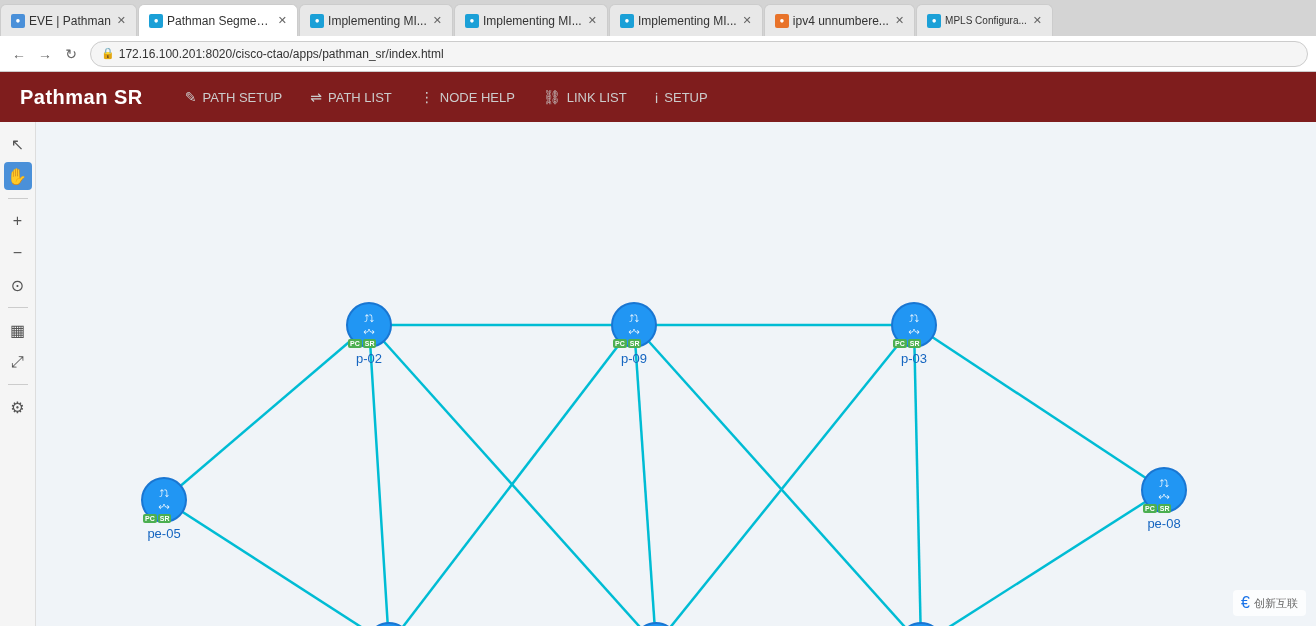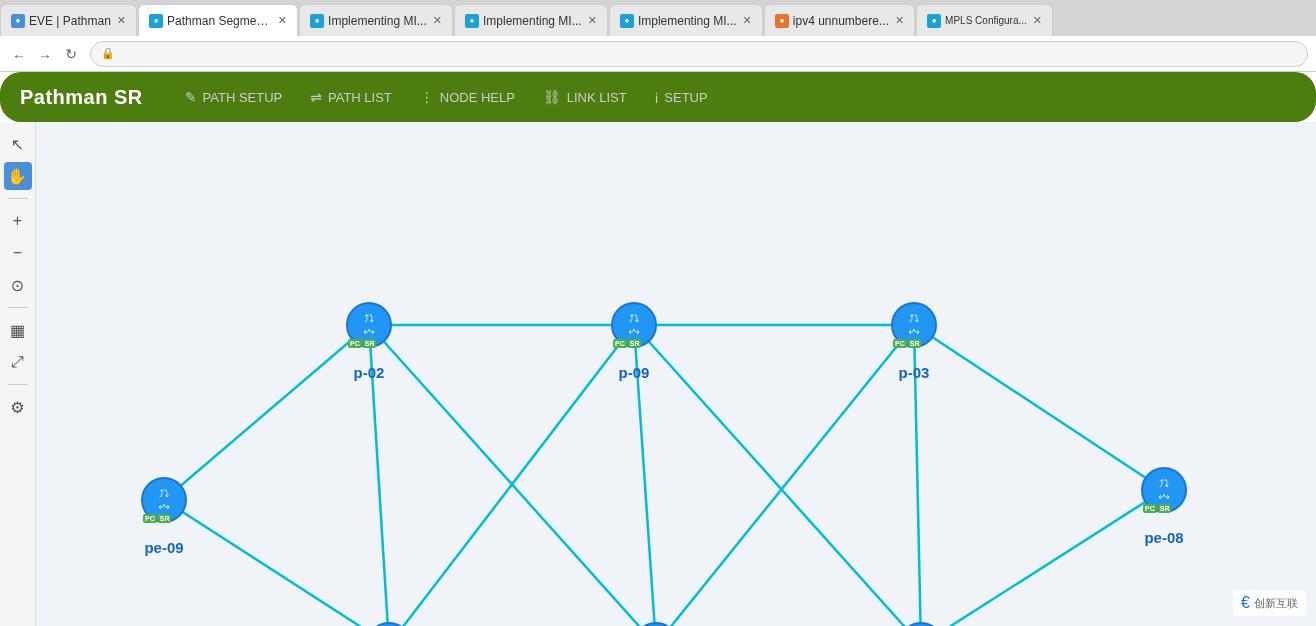--- a/index.html
+++ b/index.html
@@ -11,21 +11,21 @@
     .tab { display: flex; align-items: center; height: 32px; padding: 0 10px; background: #e8e8e8; border-radius: 6px 6px 0 0; font-size: 12px; color: #333; max-width: 160px; min-width: 100px; cursor: pointer; border: 1px solid #ccc; border-bottom: none; margin-right: 1px; white-space: nowrap; overflow: hidden; text-overflow: ellipsis; }
     .tab.active { background: #fff; }
     .tab-close { margin-left: 6px; color: #666; font-size: 11px; cursor: pointer; }
     .address-bar { display: flex; align-items: center; height: 36px; padding: 4px 8px; background: #fff; border-bottom: 1px solid #ccc; }
     .nav-buttons { display: flex; align-items: center; gap: 4px; margin-right: 8px; }
     .nav-btn { width: 22px; height: 22px; display: flex; align-items: center; justify-content: center; color: #666; font-size: 14px; cursor: pointer; border-radius: 50%; }
     .url-bar { flex: 1; height: 26px; border: 1px solid #ccc; border-radius: 13px; padding: 0 10px; font-size: 12px; color: #333; display: flex; align-items: center; background: #f5f5f5; }
     .url-lock { margin-right: 4px; color: #999; font-size: 11px; }
 
     
-    .app-header { background: #4d7c0f; height: 50px; display: flex; align-items: center; padding: 0 20px; gap: 30px; border-radius: 21px; }
+    .app-header { background: #7f1d1d; height: 50px; display: flex; align-items: center; padding: 0 20px; gap: 30px; }
     .app-title { color: #fff; font-size: 20px; font-weight: bold; letter-spacing: 0.5px; }
     .nav-menu { display: flex; gap: 4px; }
     .nav-item { color: #ccc; font-size: 13px; font-weight: 500; padding: 6px 12px; cursor: pointer; border-radius: 3px; display: flex; align-items: center; gap: 6px; }
     .nav-item .nav-icon { font-size: 14px; }
 
     
     .main-content { display: flex; width: 1316px; height: calc(626px - 36px - 36px - 50px); background: #f0f4f8; position: relative; }
 
     
     .sidebar { width: 36px; background: #f5f5f5; border-right: 1px solid #ddd; display: flex; flex-direction: column; align-items: center; padding: 8px 0; gap: 4px; }
@@ -36,21 +36,21 @@
     
     .topology-canvas { flex: 1; position: relative; overflow: hidden; }
     .topology-canvas svg { position: absolute; top: 0; left: 0; width: 100%; height: 100%; }
 
     
     .node-container { position: absolute; display: flex; flex-direction: column; align-items: center; cursor: pointer; }
     .node-circle { width: 46px; height: 46px; border-radius: 50%; background: #2196f3; border: 2px solid #1976d2; display: flex; align-items: center; justify-content: center; position: relative; }
     .node-badge { position: absolute; bottom: -2px; left: 0; display: flex; gap: 1px; }
     .badge-pc { background: #4caf50; color: #fff; font-size: 7px; padding: 1px 2px; border-radius: 2px; font-weight: bold; }
     .badge-sr { background: #4caf50; color: #fff; font-size: 7px; padding: 1px 2px; border-radius: 2px; font-weight: bold; }
-    .node-label { font-size: 15px; color: #1565c0; margin-top: 16px; font-weight: 700; white-space: nowrap; }
+    .node-label { font-size: 13px; color: #1565c0; margin-top: 3px; font-weight: 400; white-space: nowrap; }
 
     
     .watermark { position: absolute; bottom: 10px; right: 10px; background: rgba(255,255,255,0.8); padding: 4px 8px; border-radius: 4px; font-size: 11px; color: #666; display: flex; align-items: center; gap: 4px; }
 
     
     .expand-arrows { color: #fff; font-size: 14px; }
   </style>
 </head>
 <body>
 
@@ -96,20 +96,21 @@
       </div>
   </div>
   <div class="address-bar">
     <div class="nav-buttons">
       <div class="nav-btn">←</div>
       <div class="nav-btn">→</div>
       <div class="nav-btn">↻</div>
     </div>
     <div class="url-bar">
       <span class="url-lock">🔒</span>
+      <span>172.16.100.201:8020/cisco-ctao/apps/pathman_sr/index.html</span>
     </div>
   </div>
 </div>
 
 <div class="app-header">
   <div class="app-title">Pathman SR</div>
   <nav class="nav-menu" id="nav-menu">
       <div class="nav-item">
         <span class="nav-icon">✎</span>
         <span>PATH SETUP</span>
@@ -217,21 +218,21 @@
           <div class="node-label">p-03</div>
         </div>
         <div class="node-container" style="left: 105px; top: 355px;">
           <div class="node-circle">
             <span class="expand-arrows" style="font-size: 10px; line-height: 1.2; text-align: center; color: rgb(255, 255, 255);">⤴⤵<br>⤶⤷</span>
             <div class="node-badge">
               <span class="badge-pc">PC</span>
               <span class="badge-sr">SR</span>
             </div>
           </div>
-          <div class="node-label">pe-09</div>
+          <div class="node-label">pe-05</div>
         </div>
         <div class="node-container" style="left: 1105px; top: 345px;">
           <div class="node-circle">
             <span class="expand-arrows" style="font-size: 10px; line-height: 1.2; text-align: center; color: rgb(255, 255, 255);">⤴⤵<br>⤶⤷</span>
             <div class="node-badge">
               <span class="badge-pc">PC</span>
               <span class="badge-sr">SR</span>
             </div>
           </div>
           <div class="node-label">pe-08</div>

